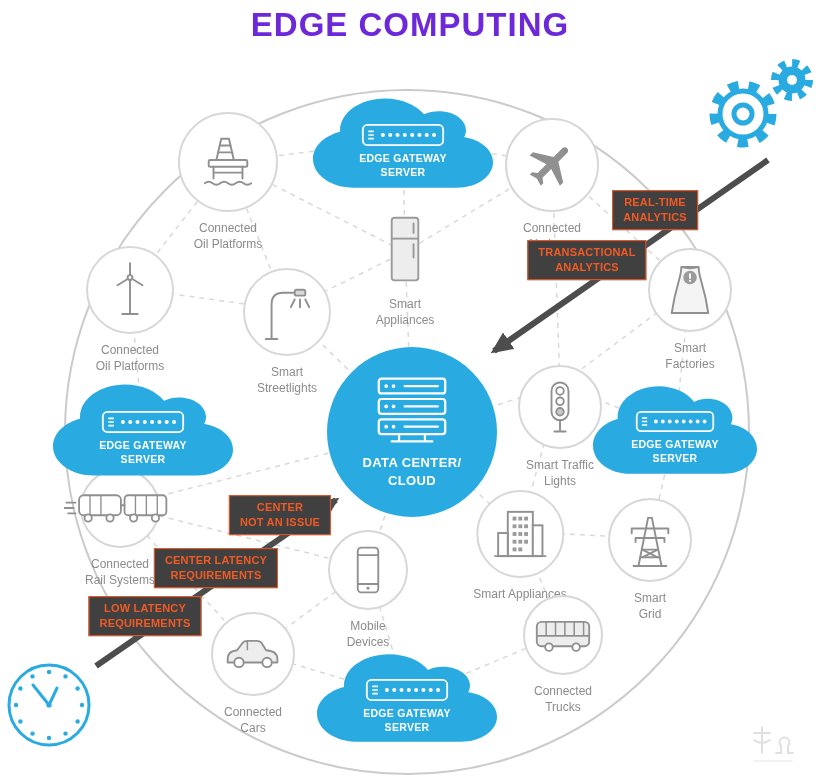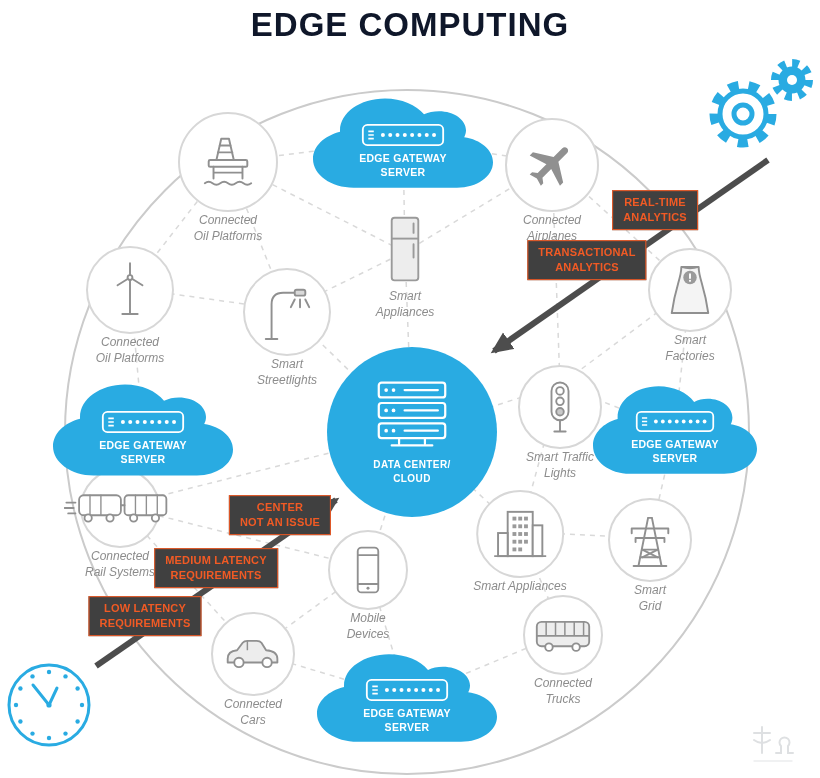--- a/index.html
+++ b/index.html
@@ -1,39 +1,39 @@
 <!DOCTYPE html>
 <html><head>
 <meta charset="utf-8">
 <style>
   html,body{margin:0;padding:0;background:#fff;}
   body{width:820px;height:778px;overflow:hidden;font-family:"Liberation Sans",sans-serif;}
   .stage{position:relative;width:820px;height:778px;background:#fff;}
   .base{position:absolute;left:0;top:0;z-index:0;}
-  .title{position:absolute;top:6px;left:0;width:100%;text-align:center;font-size:33px;font-weight:bold;color:#0f172a;letter-spacing:1px;z-index:5;}
+  .title{position:absolute;top:6px;left:0;width:100%;text-align:center;font-size:33px;font-weight:bold;color:#6d28d9;letter-spacing:1px;z-index:5;}
   .node{position:absolute;display:flex;flex-direction:column;align-items:center;transform:translateX(-50%);z-index:2;}
   .node-circle{position:relative;border:2px solid #d7d7d7;border-radius:50%;background:#fff;}
   .node-circle svg,.icon-plain svg{position:absolute;left:50%;top:50%;transform:translate(-50%,-50%);}
   .icon-plain{position:relative;width:60px;height:76px;}
-  .node-label{margin-top:1px;font-size:12px;line-height:1.3;color:#8c8c8c;text-align:center;white-space:pre-line;font-style:italic;}
+  .node-label{margin-top:9px;font-size:12px;line-height:1.3;color:#8c8c8c;text-align:center;white-space:pre-line;}
   .n1{left:228px;top:112px}.n1 .node-circle{width:96px;height:96px}
   .n2{left:552px;top:118px}.n2 .node-circle{width:90px;height:90px}
   .n3{left:130px;top:246px}.n3 .node-circle{width:84px;height:84px}
   .n4{left:287px;top:268px}.n4 .node-circle{width:84px;height:84px}
   .n5{left:405px;top:212px}
   .n6{left:690px;top:248px}.n6 .node-circle{width:80px;height:80px}
   .n7{left:560px;top:365px}.n7 .node-circle{width:80px;height:80px}
   .n8{left:120px;top:468px}.n8 .node-circle{width:76px;height:76px}
   .n9{left:520px;top:490px}.n9 .node-circle{width:84px;height:84px}
   .n10{left:650px;top:498px}.n10 .node-circle{width:80px;height:80px}
   .n11{left:368px;top:530px}.n11 .node-circle{width:76px;height:76px}
   .n12{left:253px;top:612px}.n12 .node-circle{width:80px;height:80px}
   .n13{left:563px;top:595px}.n13 .node-circle{width:76px;height:76px}
   .center-circle{position:absolute;left:327px;top:347px;width:170px;height:170px;border-radius:50%;background:#29ABE2;display:flex;flex-direction:column;align-items:center;justify-content:center;gap:7px;z-index:2;}
-  .center-label{color:#fff;font-weight:bold;font-size:10px;text-align:center;white-space:pre-line;line-height:1.35;letter-spacing:.4px;}
+  .center-label{color:#fff;font-weight:bold;font-size:13px;text-align:center;white-space:pre-line;line-height:1.35;letter-spacing:.4px;}
   .cloud{position:absolute;z-index:3;}
   .cloud-shape{position:absolute;left:0;top:0;width:100%;height:100%;}
   .cloud-content{position:absolute;left:0;top:0;width:100%;height:100%;display:flex;flex-direction:column;align-items:center;justify-content:center;padding-top:16px;box-sizing:border-box;gap:5px;}
   .cloud-label{color:#fff;font-weight:bold;font-size:10.5px;text-align:center;white-space:pre-line;line-height:1.3;letter-spacing:.3px;}
   .cloud-top{left:313px;top:92px;width:180px;height:102px;}
   .cloud-left{left:53px;top:378px;width:180px;height:104px;}
   .cloud-right{left:593px;top:380px;width:164px;height:100px;}
   .cloud-bottom{left:317px;top:648px;width:180px;height:100px;}
   .callout{position:absolute;transform:translate(-50%,-50%);background:#404040;border:1.5px solid #F15A24;color:#F15A24;font-weight:bold;font-size:11px;text-align:center;white-space:pre-line;line-height:1.35;padding:4px 10px;z-index:4;letter-spacing:.2px;}
   .c1{left:655px;top:210px}.c2{left:587px;top:260px}.c3{left:530px;top:309px}
@@ -434,21 +434,21 @@
     <div class="node-label">Connected
 Trucks</div>
   </div>
 
   <div class="callout c1">REAL-TIME
 ANALYTICS</div>
   <div class="callout c2">TRANSACTIONAL
 ANALYTICS</div>
   <div class="callout c4">CENTER
 NOT AN ISSUE</div>
-  <div class="callout c5">MEDIUM LATENCY
+  <div class="callout c5">CENTER LATENCY
 REQUIREMENTS</div>
   <div class="callout c6">LOW LATENCY
 REQUIREMENTS</div>
 
   <svg class="gears" width="125" height="115" viewBox="0 0 125 115">
     <g>
       <circle cx="48" cy="62" r="28" fill="none" stroke="#29ABE2" stroke-width="11" stroke-dasharray="9.8 9.8"></circle>
       <circle cx="48" cy="62" r="23" fill="#fff" stroke="#29ABE2" stroke-width="5"></circle>
       <circle cx="48" cy="62" r="9" fill="#fff" stroke="#29ABE2" stroke-width="5"></circle>
       <circle cx="97" cy="28" r="16.5" fill="none" stroke="#29ABE2" stroke-width="9" stroke-dasharray="6.5 6.4"></circle>

